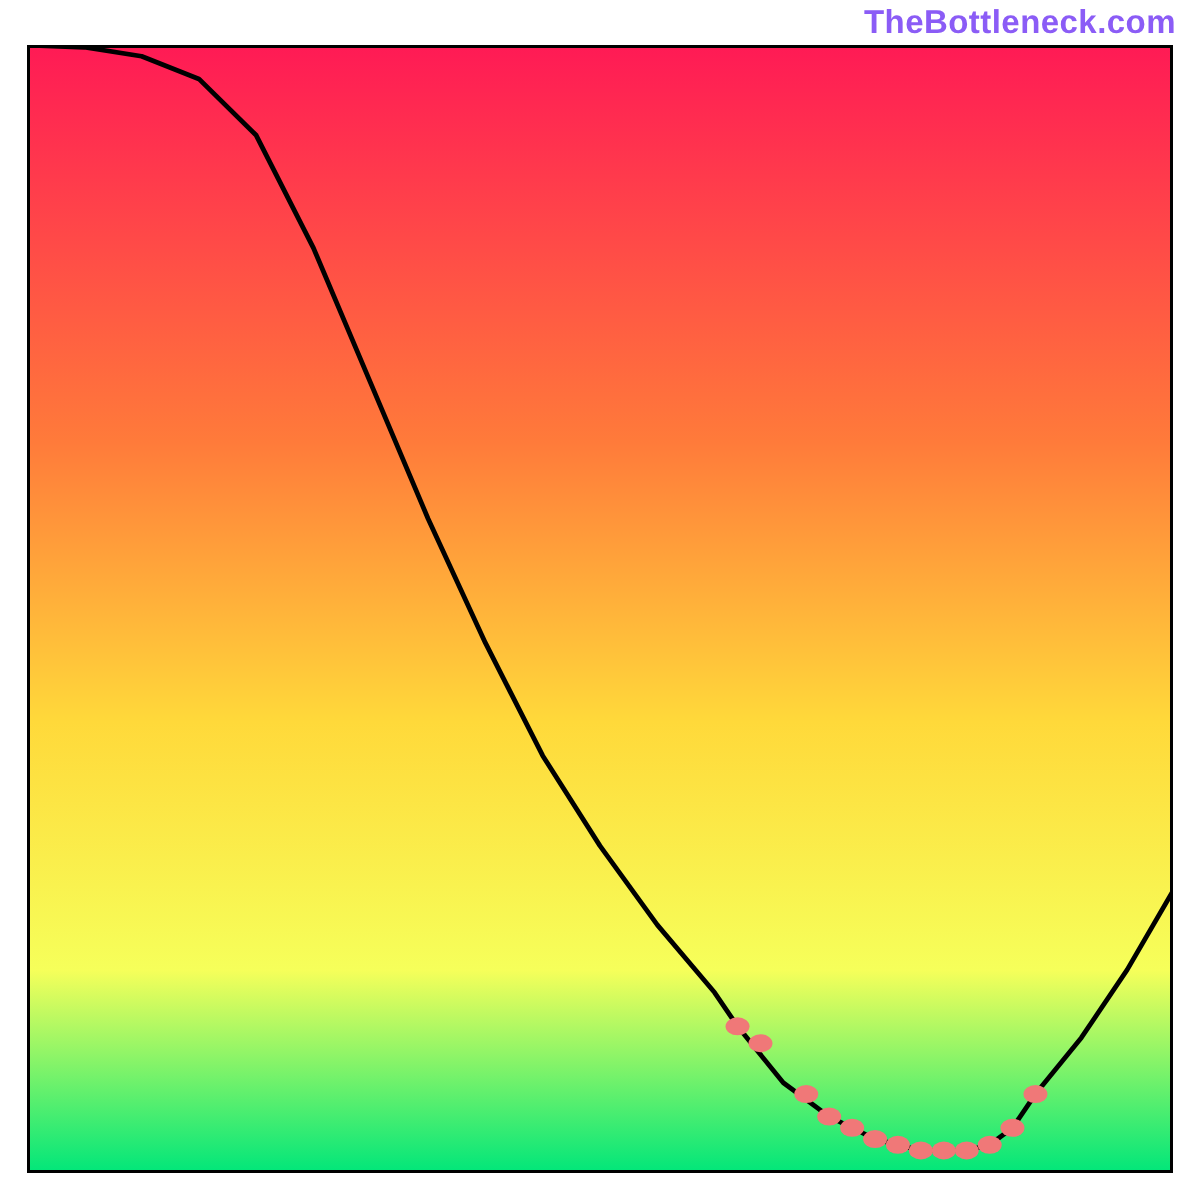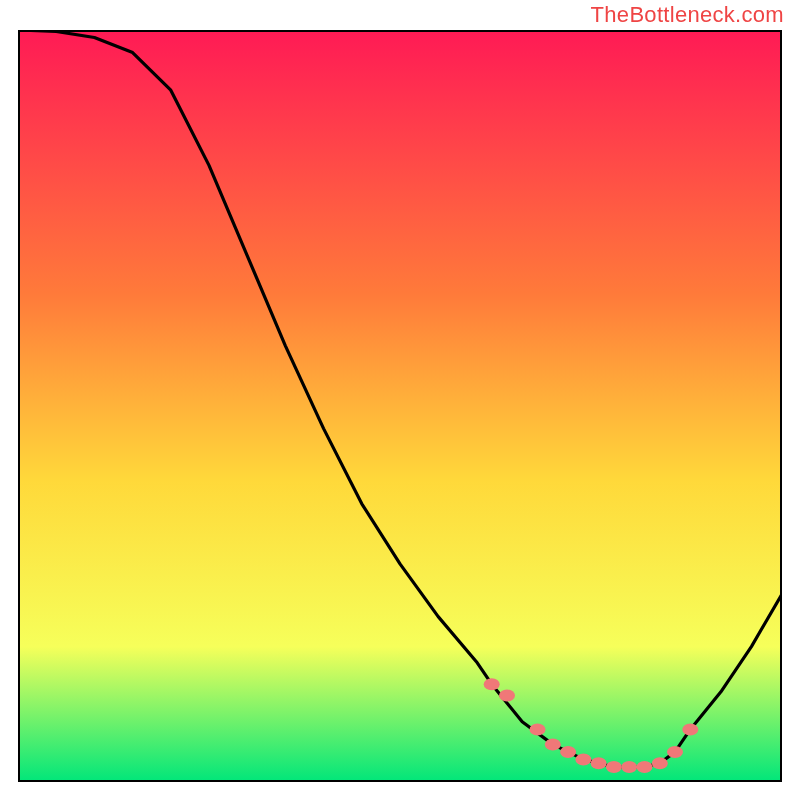--- a/index.html
+++ b/index.html
@@ -14,22 +14,22 @@
   .wrap {
     position: relative;
     width: 800px;
     height: 800px;
   }
   .attribution {
     position: absolute;
     top: 2px;
     right: 16px;
     font-size: 22px;
-    font-weight: 400;
-    color: #ef4444;
+    font-weight: 700;
+    color: #8b5cf6;
     letter-spacing: 0.3px;
   }
   .plot {
     position: absolute;
     box-sizing: border-box;
   }
   svg {
     display: block;
   }
 </style>

